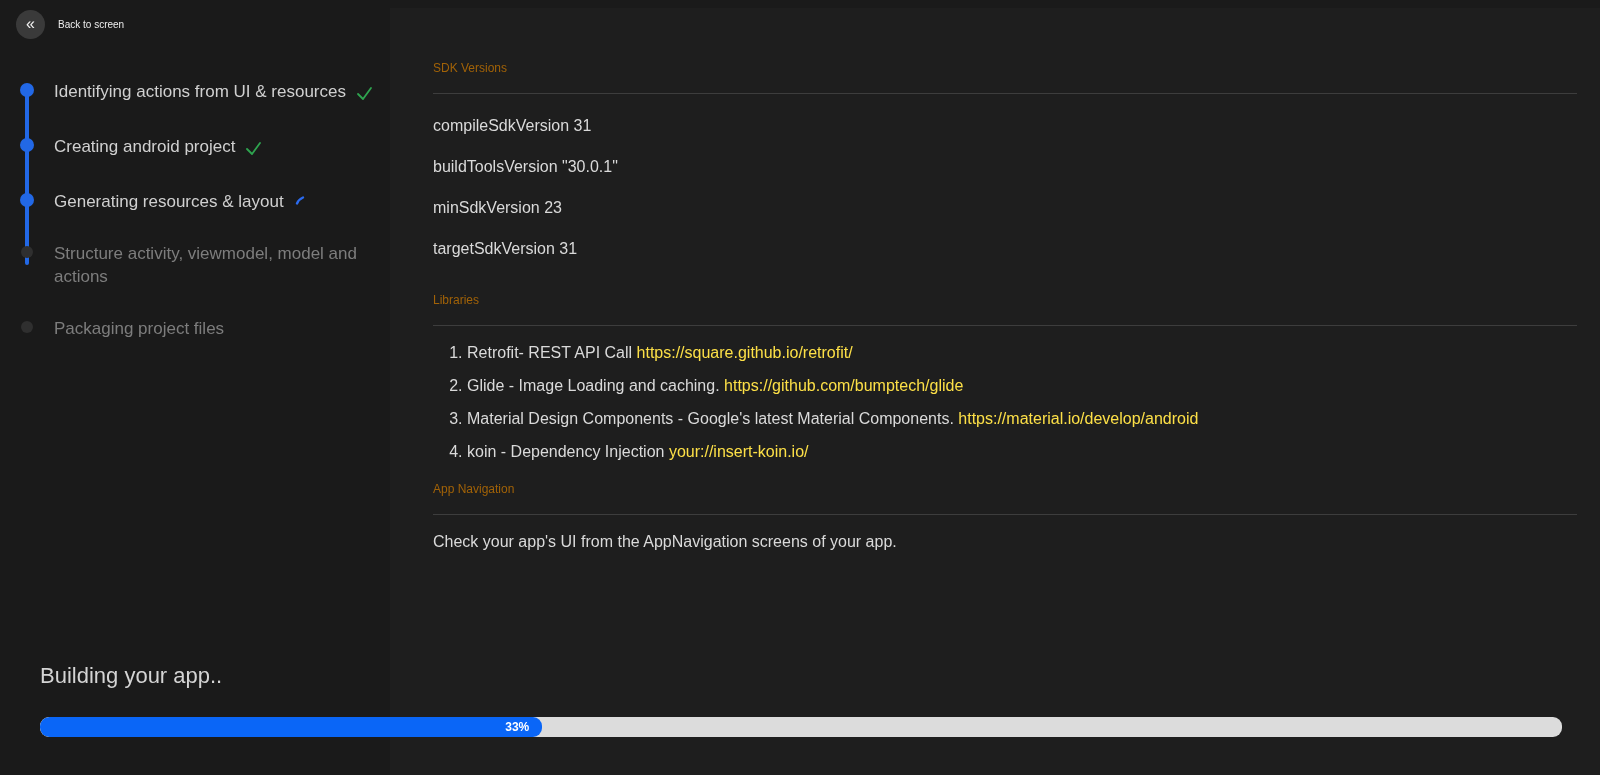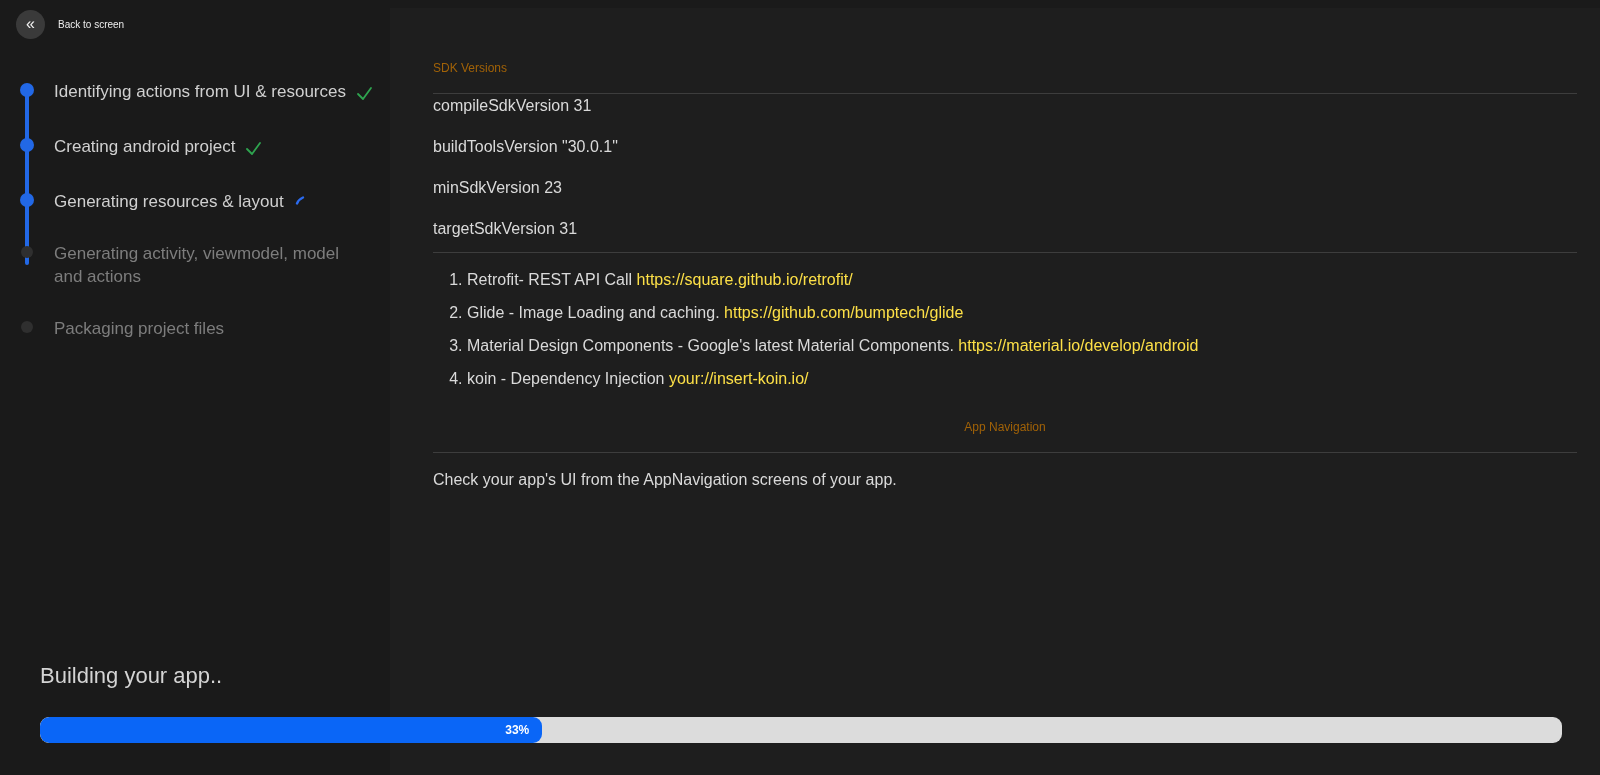--- a/index.html
+++ b/index.html
@@ -48,37 +48,37 @@
   .step-label { font-size:17px; line-height:23px; color:#d0d0d0; max-width:312px; }
   .step.pending .step-label { color:#7d7d7d; }
   .step-icon { margin-left:9px; margin-top:3px; flex:0 0 auto; }
 
   
   .content { position:absolute; left:433px; top:0; right:23px; }
   .section-title { font-size:12px; font-weight:400; color:#a16207; line-height:24px; }
   #sdk-title { margin-top:56px; }
   .rule { border:none; border-top:1px solid #3d3d3d; margin-top:13px; }
   .sdk-line { margin-top:21px; font-size:16px; line-height:20px; color:#dadada; }
-  .sdk-lines .sdk-line:first-child { margin-top:2px; }
+  .sdk-lines .sdk-line:first-child { margin-top:22px; }
   #lib-title { margin-top:29px; }
   .lib-list { margin-top:17px; padding-left:34px; list-style:decimal; }
   .lib-list li { margin-bottom:13px; font-size:16px; line-height:20px; color:#dadada; }
   .lib-list li::marker { color:#dadada; }
   a.link { color:#fde047; text-decoration:none; }
-  #nav-title { margin-top:26px;text-align:center; }
+  #nav-title { margin-top:15px; }
   .nav-body { margin-top:17px; font-size:16px; line-height:20px; color:#dadada; }
   #pkg-title { margin-top:27px; }
 
   
   .build-status {
     position:absolute; left:40px; top:663px;
     font-size:22px; color:#d4d4d4;
   }
   .progress-track {
-    position:absolute; left:40px; right:38px; top:717px; height:26px;
+    position:absolute; left:40px; right:38px; top:717px; height:20px;
     background:#dcdcdc; border-radius:9px; overflow:hidden;
   }
   .progress-fill {
     height:100%; background:#0a66f7; border-radius:9px;
     display:flex; align-items:center; justify-content:flex-end;
   }
   .progress-label {
     color:#ffffff; font-size:12px; font-weight:700; padding-right:13px;
   }
 </style>
@@ -111,39 +111,40 @@
       </div>
       <div class="step in-progress">
         <span class="dot"></span>
         <span class="step-label">Generating resources &amp; layout</span>
         <span class="step-icon"><svg width="14" height="14" viewBox="0 0 14 14" fill="none">
             <path d="M4 10.5 C5 8 7 5.8 10 4.5" stroke="#2b6bf0" stroke-width="2.4" stroke-linecap="round" fill="none"></path>
           </svg></span>
       </div>
       <div class="step pending">
         <span class="dot"></span>
-        <span class="step-label">Generating activity, viewmodel, model and actions</span>
+        <span class="step-label">Structure activity, viewmodel, model and actions</span>
       </div>
       <div class="step pending">
         <span class="dot"></span>
         <span class="step-label">Packaging project files</span>
       </div>
     </div>
 </div>
 
 <div class="content">
   <h2 class="section-title" id="sdk-title">SDK Versions</h2>
   <hr class="rule">
   <div class="sdk-lines" id="sdk-lines">
       <p class="sdk-line">compileSdkVersion 31</p>
       <p class="sdk-line">buildToolsVersion "30.0.1"</p>
       <p class="sdk-line">minSdkVersion 23</p>
       <p class="sdk-line">targetSdkVersion 31</p>
     </div>
 
+  <h2 class="section-title" id="lib-title">Libraries</h2>
   <hr class="rule">
   <ol class="lib-list" id="lib-list">
       <li><span>Retrofit- REST API Call </span><a class="link" href="#">https://square.github.io/retrofit/</a></li>
       <li><span>Glide - Image Loading and caching. </span><a class="link" href="#">https://github.com/bumptech/glide</a></li>
       <li><span>Material Design Components - Google's latest Material Components. </span><a class="link" href="#">https://material.io/develop/android</a></li>
       <li><span>koin - Dependency Injection </span><a class="link" href="#">your://insert-koin.io/</a></li>
     </ol>
 
   <h2 class="section-title" id="nav-title">App Navigation</h2>
   <hr class="rule">

